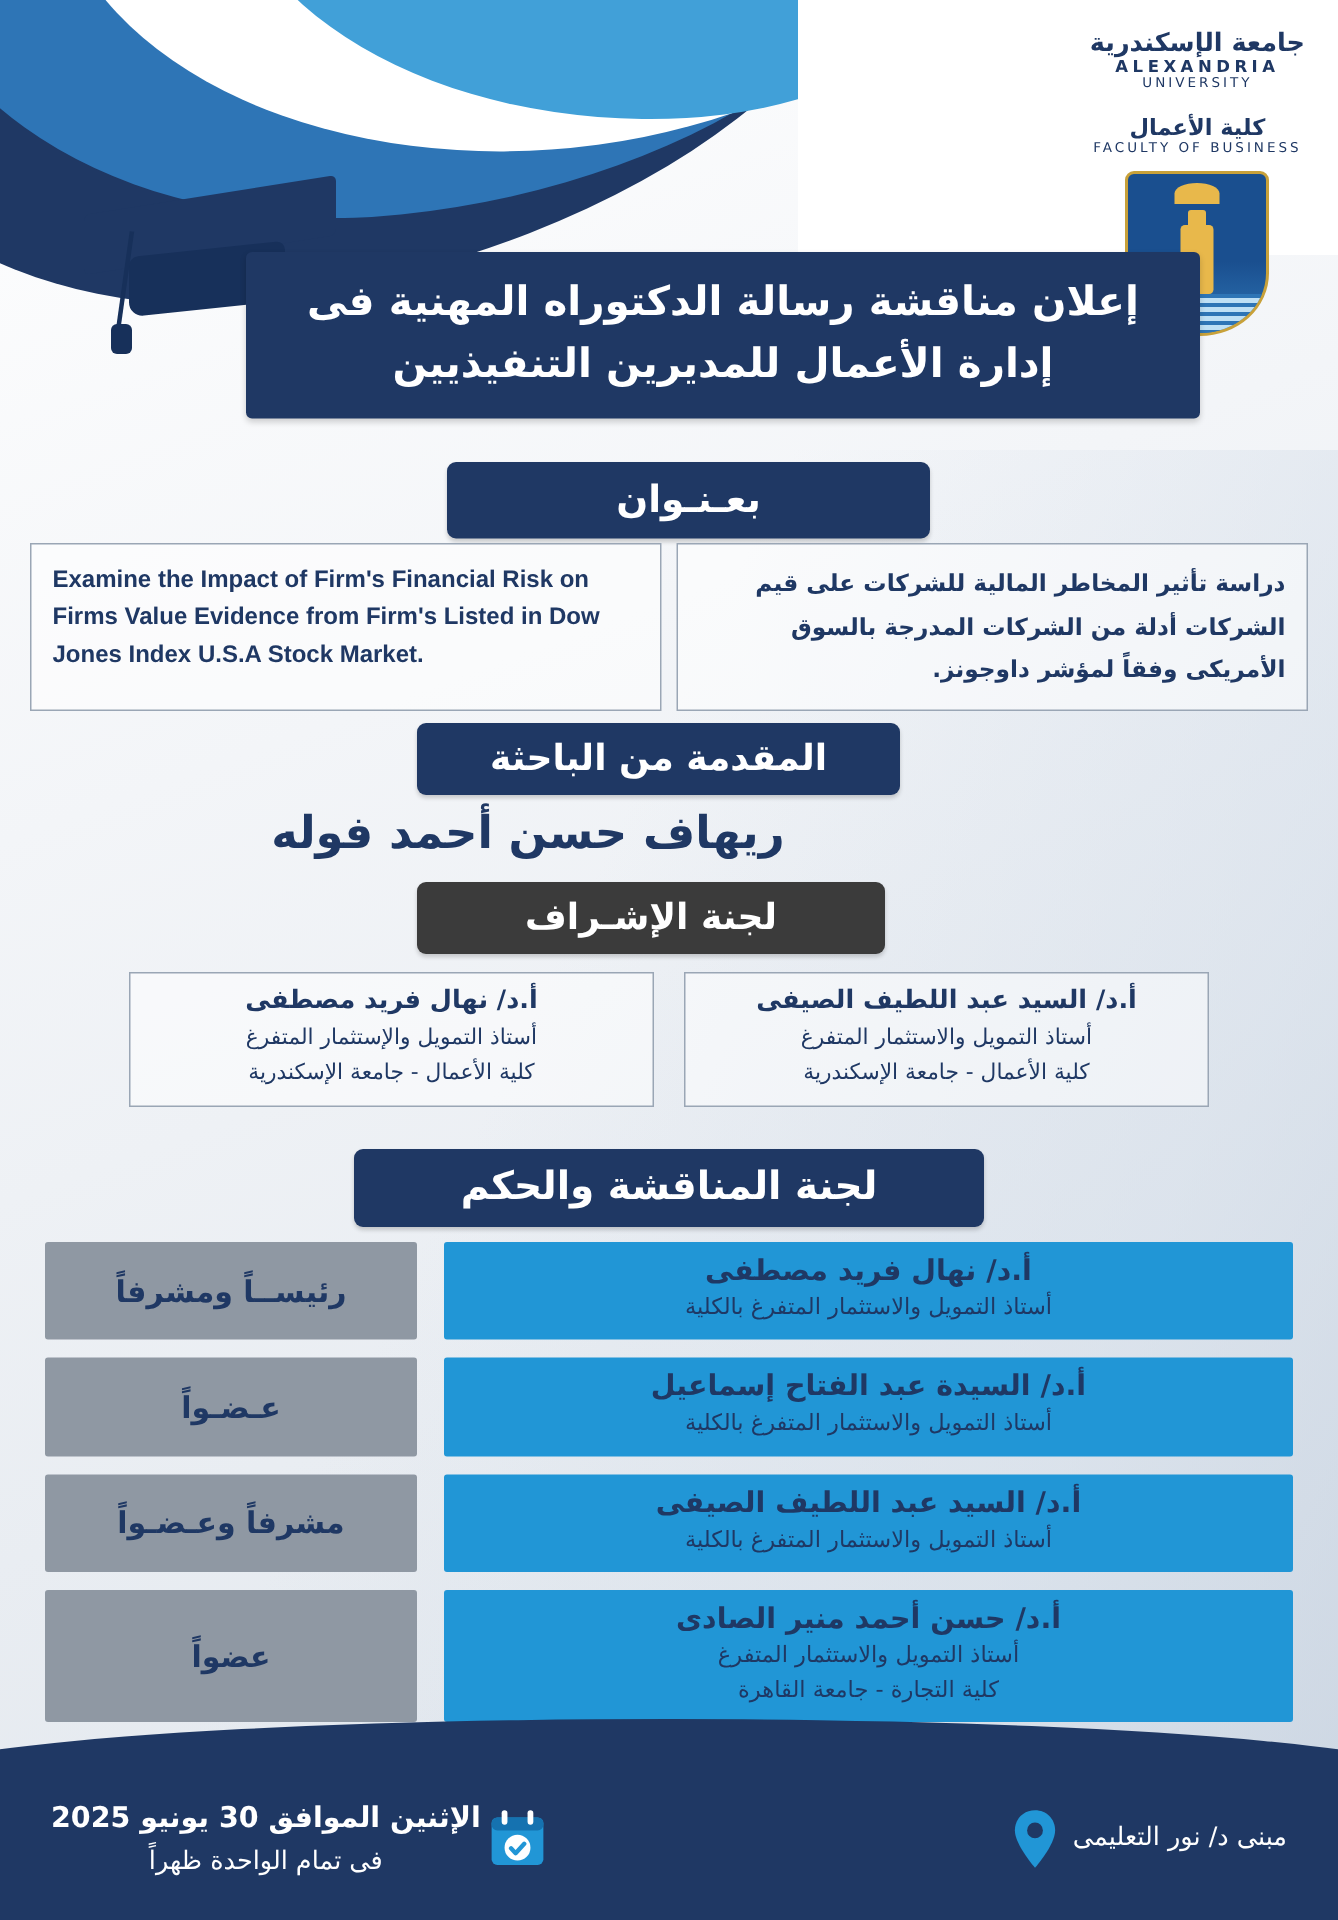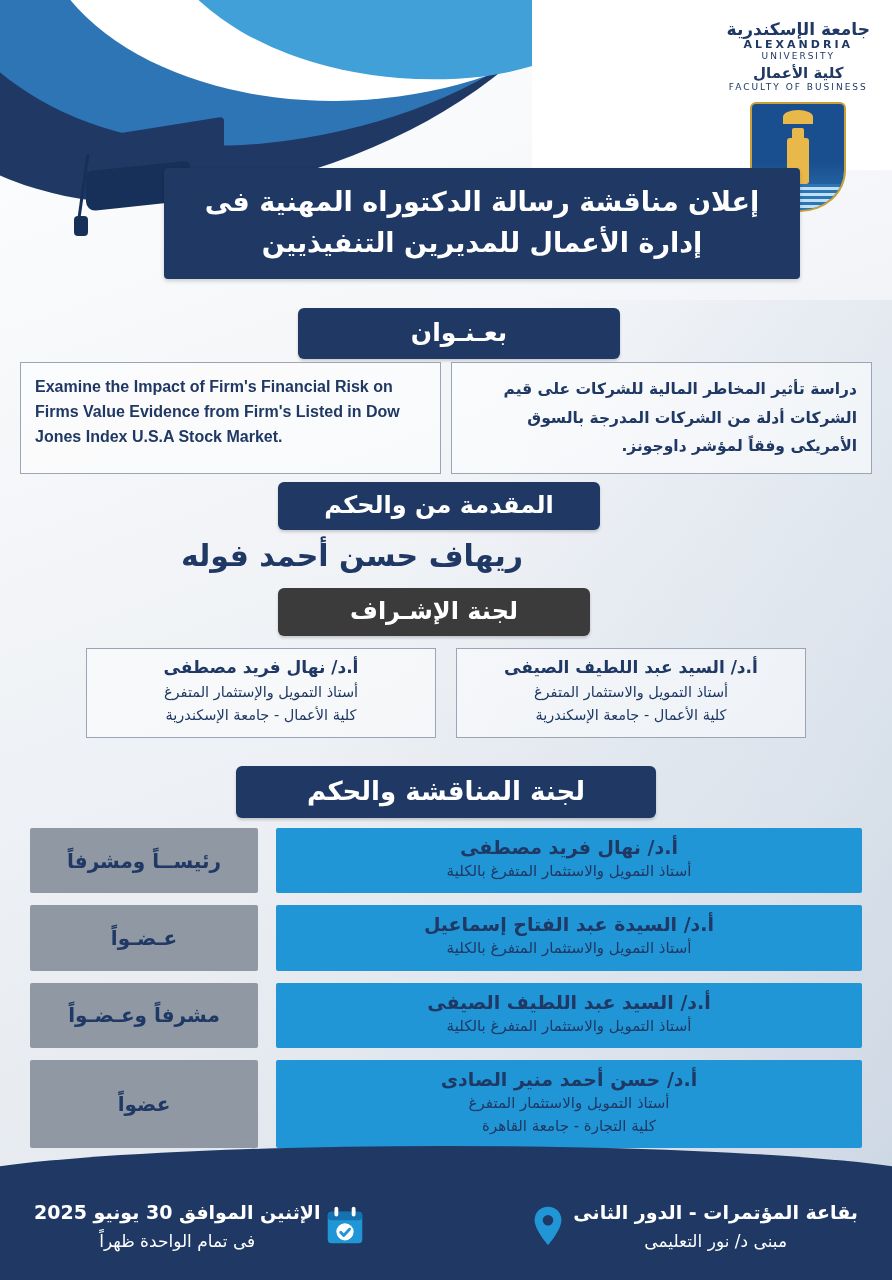--- a/index.html
+++ b/index.html
@@ -41,21 +41,21 @@
   
   .logo-wrap{
     position:absolute;top:20px;right:22px;display:flex;align-items:center;gap:10px;flex-direction:column;
   }
   .logo-text{
     text-align:center;color:#1f3864;line-height:1.12;
   }
   .logo-ar{font-size:17px;font-weight:bold;letter-spacing:1px;color:#1f3864;}
   .logo-en{font-size:11px;letter-spacing:3px;color:#1f3864;font-weight:bold;}
   .logo-en2{font-size:9px;letter-spacing:2px;color:#1f3864;}
-  .logo-ar2{font-size:15px;font-weight:bold;color:#1f3864;margin-top:4px;}
+  .logo-ar2{font-size:15px;font-weight:bold;color:#1f3864;margin-top:16px;}
   .logo-en3{font-size:9px;letter-spacing:2px;color:#1f3864;}
   .crest{
     width:92px;height:106px;border:2px solid #c8a13a;border-radius:6px 6px 48% 48%/6px 6px 38% 38%;
     background:linear-gradient(#1a4f8f,#1a4f8f 55%,#2e75b6);
     position:relative;overflow:hidden;
   }
   .crest .sun{position:absolute;top:6px;left:50%;transform:translateX(-50%);width:30px;height:14px;background:#e8b84b;border-radius:50% 50% 0 0;}
   .crest .tower{position:absolute;bottom:26px;left:50%;transform:translateX(-50%);width:22px;height:46px;background:#e8b84b;border-radius:3px;}
   .crest .tower:before{content:"";position:absolute;top:-10px;left:5px;width:12px;height:12px;background:#e8b84b;border-radius:2px;}
   .crest .water{position:absolute;bottom:0;left:0;right:0;height:26px;background:repeating-linear-gradient(#2e75b6,#2e75b6 3px,#bfe0f5 3px,#bfe0f5 6px);}
@@ -106,21 +106,21 @@
   }
   .sup-name{font-size:17px;font-weight:bold;margin-bottom:4px;}
   .sup-line{font-size:14.5px;line-height:1.6;}
   .pill-committee{
     position:absolute;top:766px;left:236px;width:420px;padding:10px 0 12px;font-size:26px;
   }
   
   .table{position:absolute;top:828px;left:30px;width:832px;}
   .trow{display:flex;gap:18px;margin-bottom:12px;}
   .role{
-    width:228px;background:#8f98a3;color:#1f3864;border-radius:2px;
+    width:248px;background:#8f98a3;color:#1f3864;border-radius:2px;
     display:flex;align-items:center;justify-content:center;
     font-size:20px;font-weight:bold;
   }
   .member{
     flex:1;background:#2196d6;border-radius:2px;color:#1f3864;
     text-align:center;padding:8px 10px 10px;
   }
   .m-name{font-size:19px;font-weight:bold;margin-bottom:2px;}
   .m-line{font-size:15px;line-height:1.55;}
   
@@ -172,21 +172,21 @@
 
   <div class="title-band">إعلان مناقشة رسالة الدكتوراه المهنية فى إدارة الأعمال للمديرين التنفيذيين</div>
 
   <div class="pill pill-title">بعـنـوان</div>
 
   <div class="titles-row">
     <div class="t-box ar">دراسة تأثير المخاطر المالية للشركات على قيم الشركات أدلة من الشركات المدرجة بالسوق الأمريكى وفقاً لمؤشر داوجونز.</div>
     <div class="t-box en">Examine the Impact of Firm's Financial Risk on Firms Value Evidence from Firm's Listed in Dow Jones Index U.S.A Stock Market.</div>
   </div>
 
-  <div class="pill pill-presenter">المقدمة من والحكم</div>
+  <div class="pill pill-presenter">المقدمة من الباحثة</div>
   <div class="presenter-name">ريهاف حسن أحمد فوله</div>
 
   <div class="pill pill-supervision">لجنة الإشـراف</div>
 
   <div class="sup-row">
     <div class="sup-box">
       <div class="sup-name">أ.د/ السيد عبد اللطيف الصيفى</div>
       <div class="sup-line">أستاذ التمويل والاستثمار المتفرغ</div>
       <div class="sup-line">كلية الأعمال - جامعة الإسكندرية</div>
     </div>
@@ -237,21 +237,20 @@
       <div class="role">عضواً</div>
     </div>
 
   </div>
 
   <div class="bottomband"></div>
   <div class="footer">
 
     <div class="f-left">
       <div class="f-text">
-        <div class="f-l1">بقاعة المؤتمرات - الدور الثانى</div>
         <div class="f-l2">مبنى د/ نور التعليمى</div>
       </div>
       <div class="ic">
         <svg viewBox="0 0 48 48" aria-hidden="true">
           <path d="M24 4c-8 0-14 6-14 14 0 10 14 26 14 26s14-16 14-26c0-8-6-14-14-14z" fill="#2196d6"></path>
           <circle cx="24" cy="18" r="5.5" fill="#1f3864"></circle>
         </svg>
       </div>
     </div>
 

